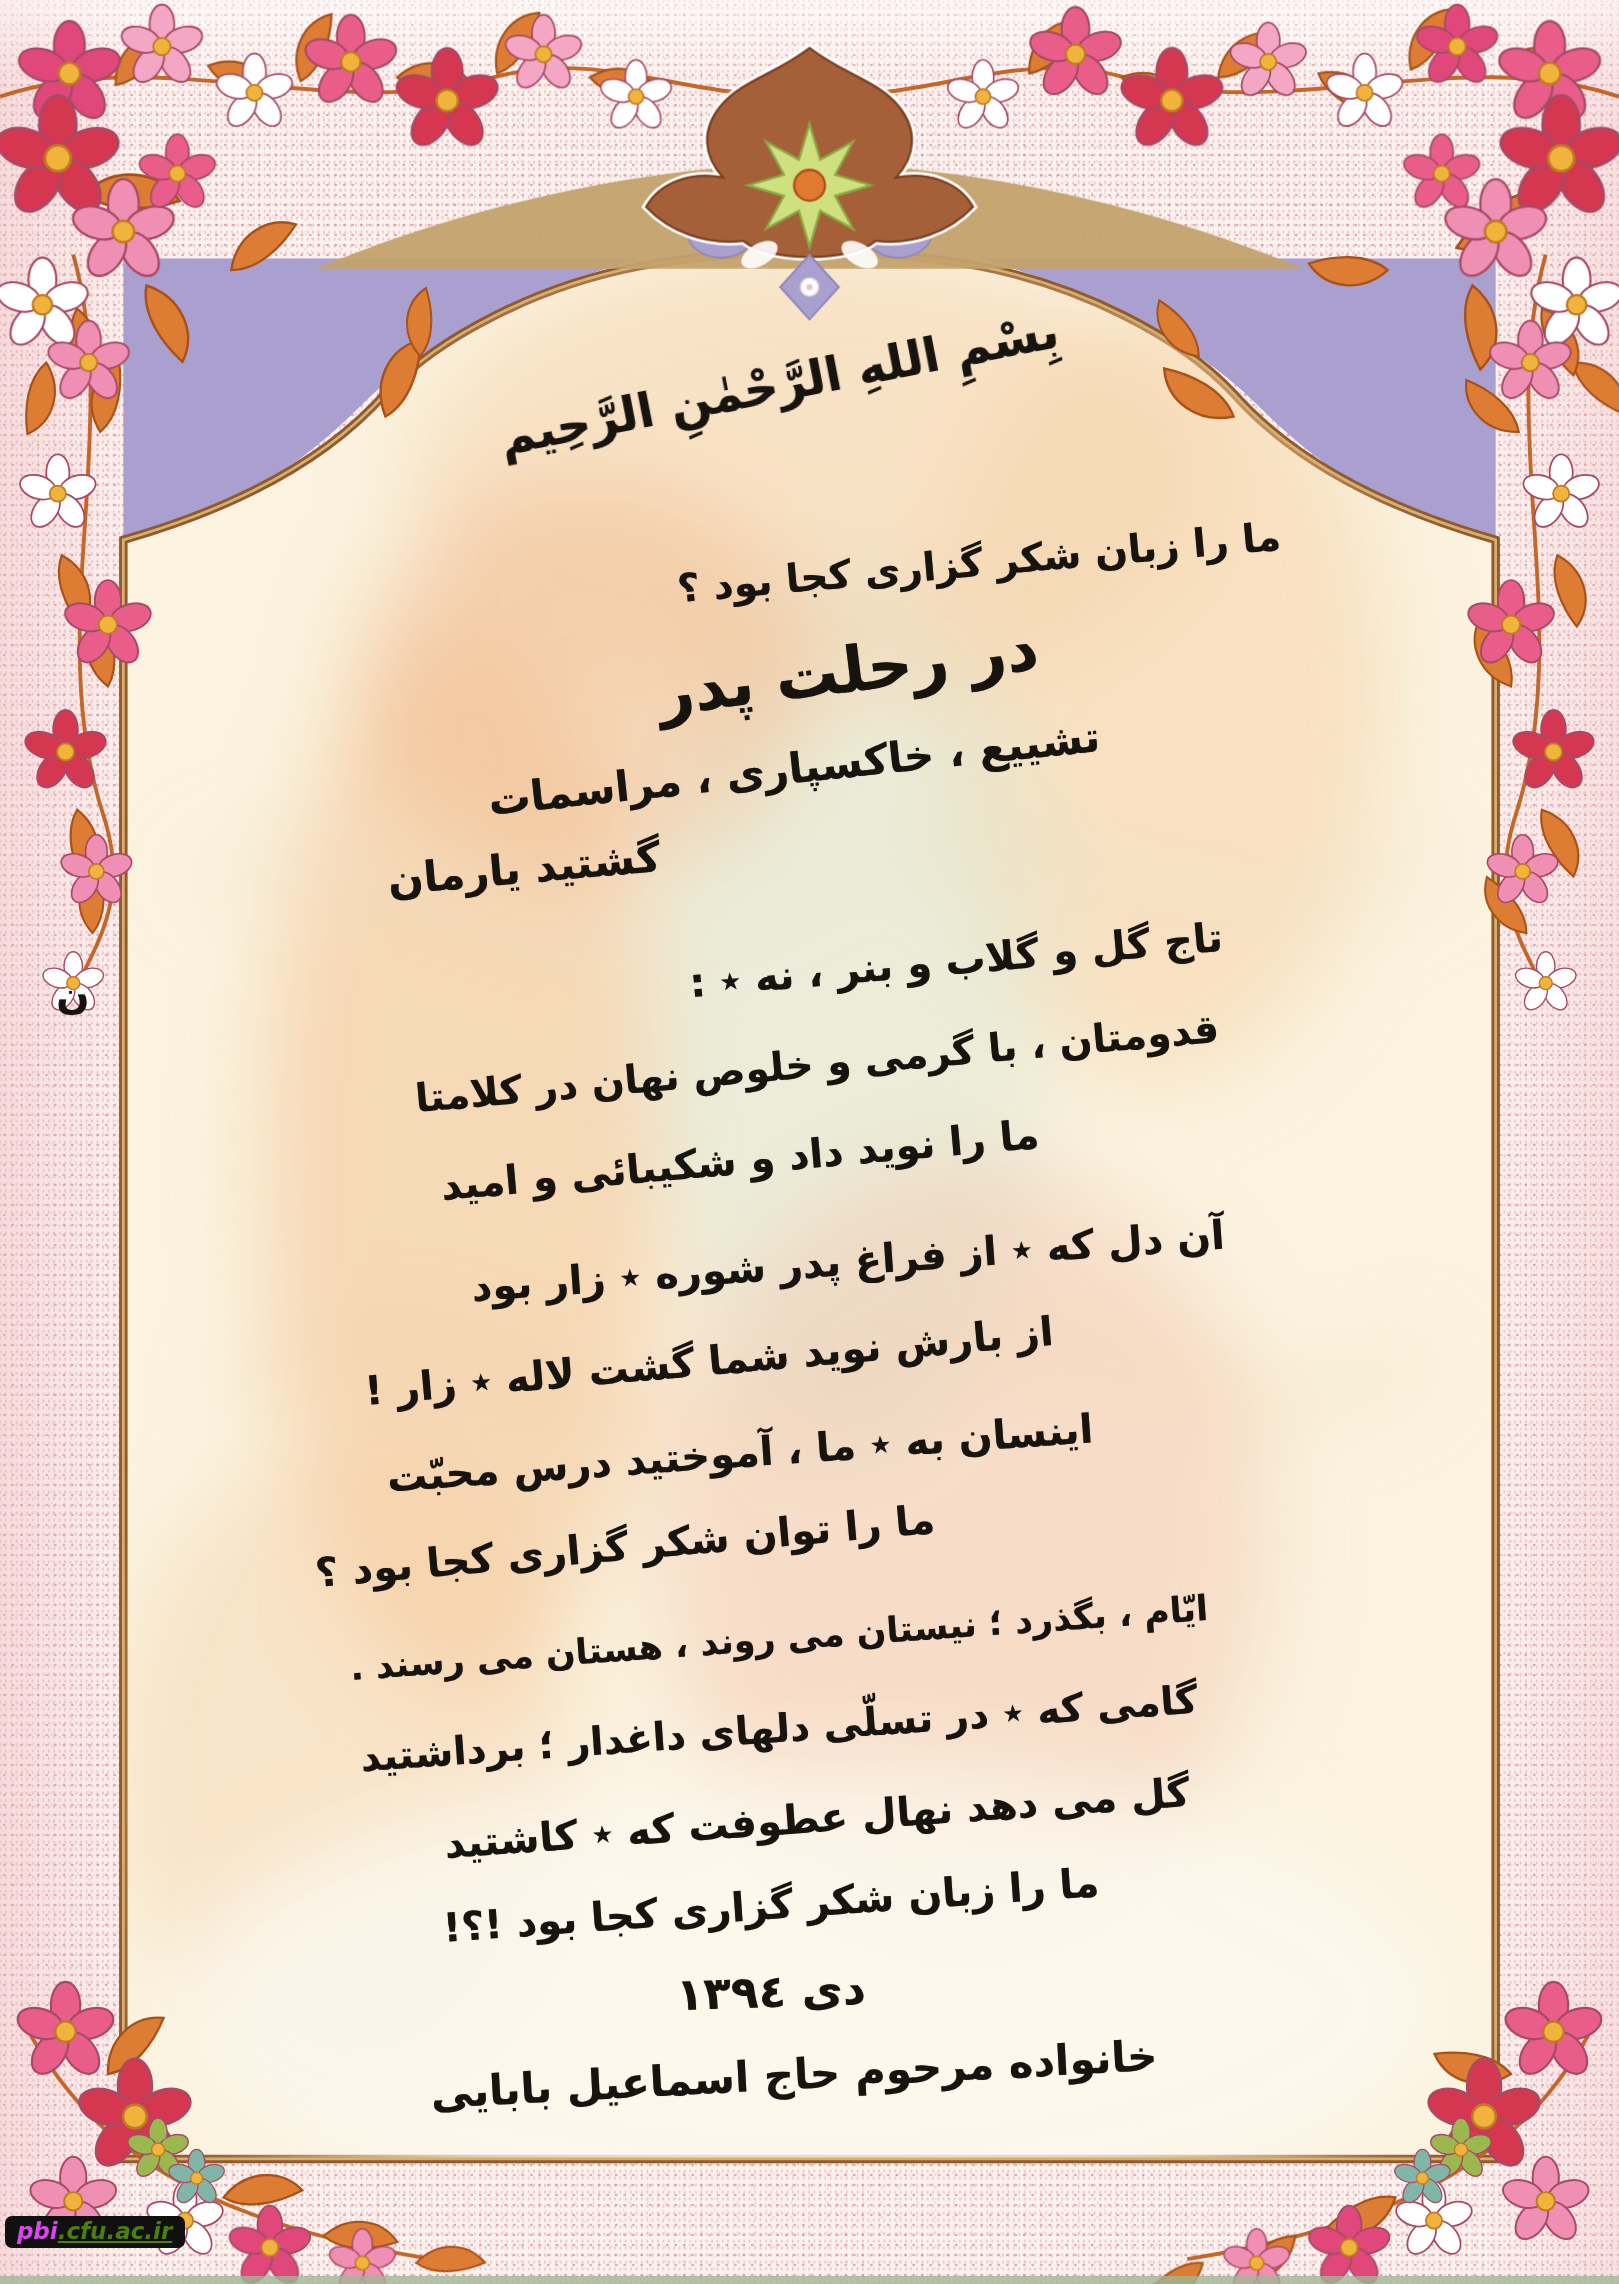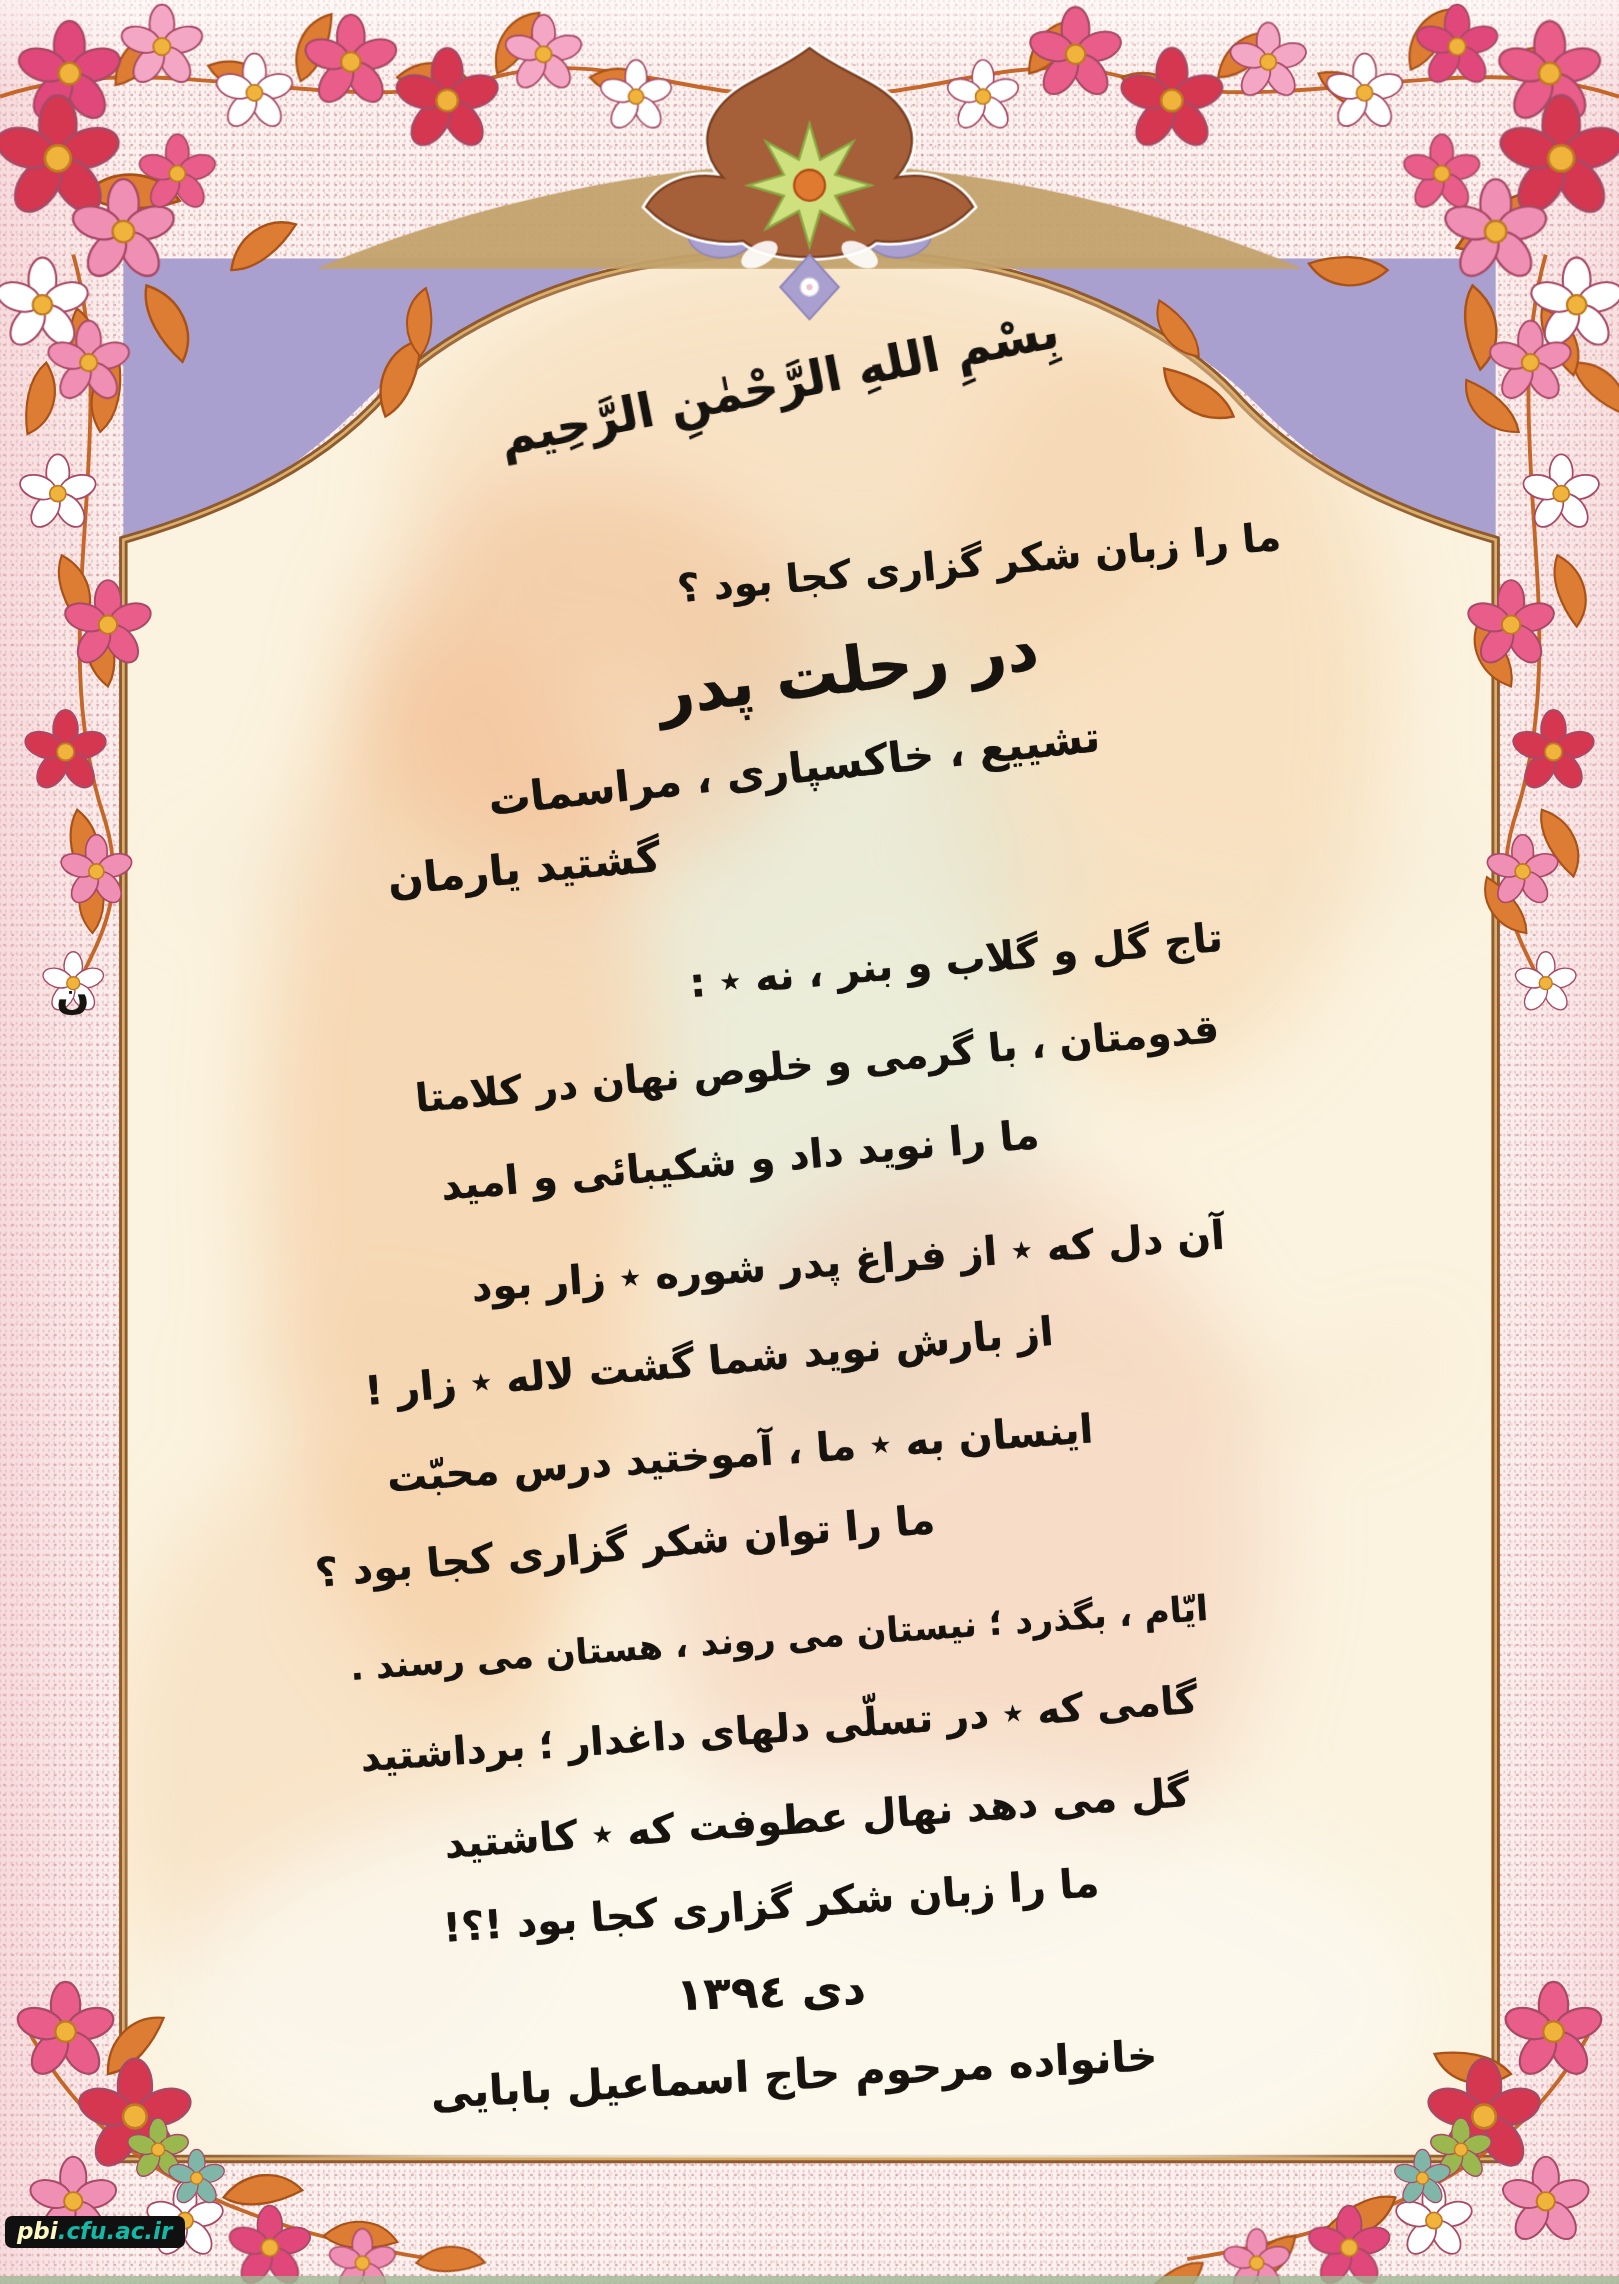--- a/index.html
+++ b/index.html
@@ -44,22 +44,22 @@
   #l13{left:779px;top:1706px;font-size:39px;--r:-4deg;}
   #l14{left:817px;top:1795px;font-size:40px;--r:-4deg;}
   #l15{left:771px;top:1882px;font-size:40px;--r:-4deg;}
   #date-line{left:771px;top:1965px;font-size:45px;--r:-2deg;}
   #signature-line{left:794px;top:2050px;font-size:42px;--r:-3deg;}
   .wm{
     position:absolute;left:4.6px;top:2216px;background:#101010;border-radius:7px;
     padding:3.9px 12.3px 5.4px 12.3px;font-style:italic;font-weight:700;font-size:23px;
     font-family:"DejaVu Sans",sans-serif;line-height:1;
   }
-  .wm .p1{color:#fef9c3;}
-  .wm .p2{color:#14b8a6;}
+  .wm .p1{color:#d946ef;}
+  .wm .p2{color:#4d7c0f;text-decoration:underline;}
 </style>
 </head>
 <body>
 
 <div class="page">
   <div class="tint-left"></div>
   <div class="tint-right"></div>
   <div class="tint-top"></div>
 
   <svg class="layer" width="1619" height="2284" viewBox="0 0 2100 2962">

